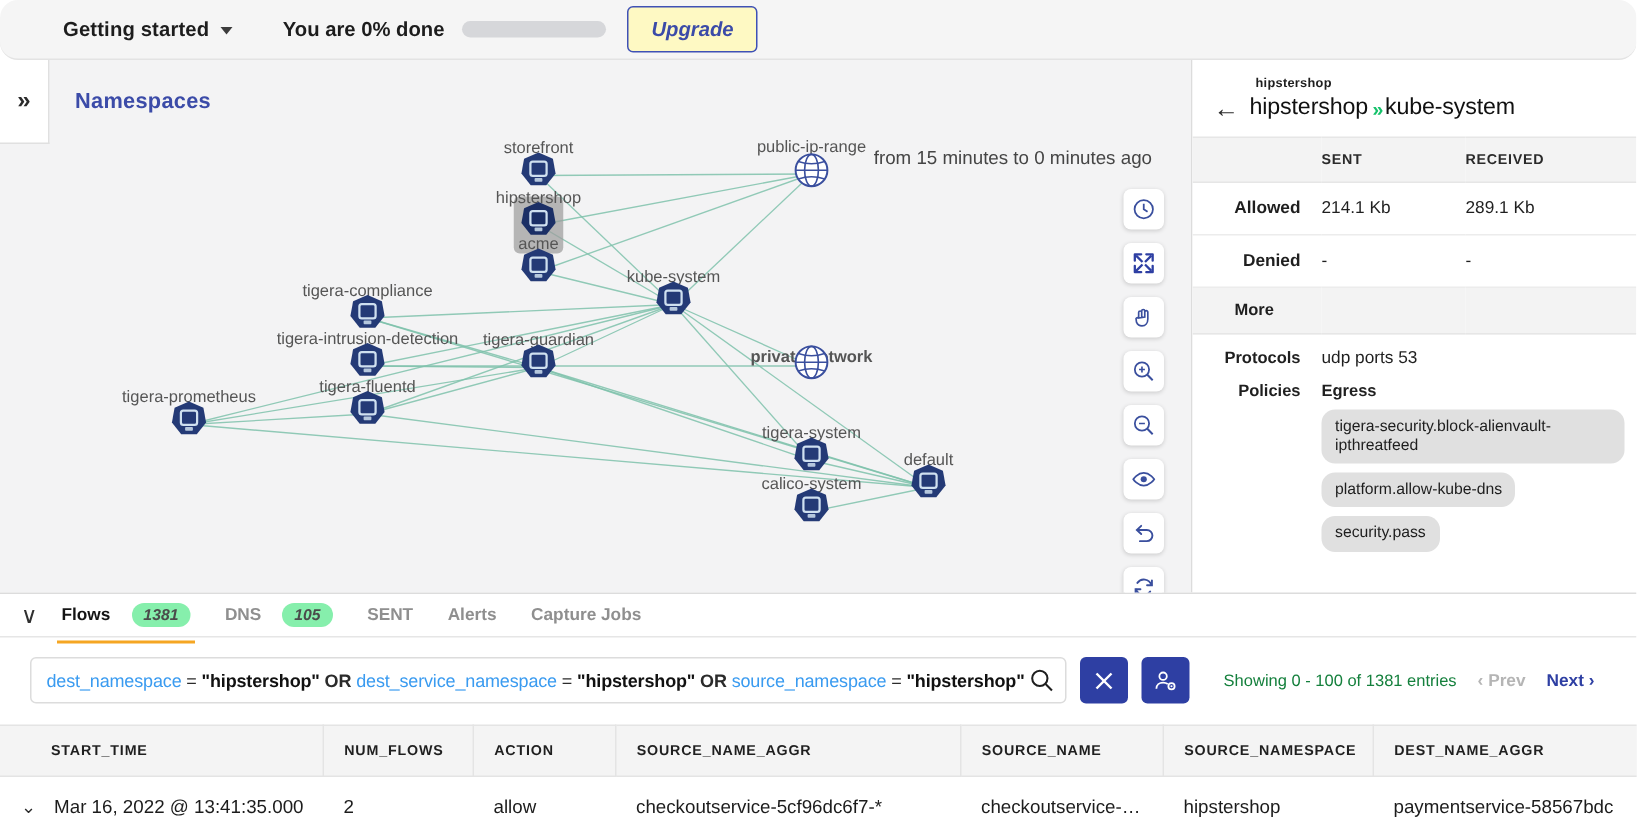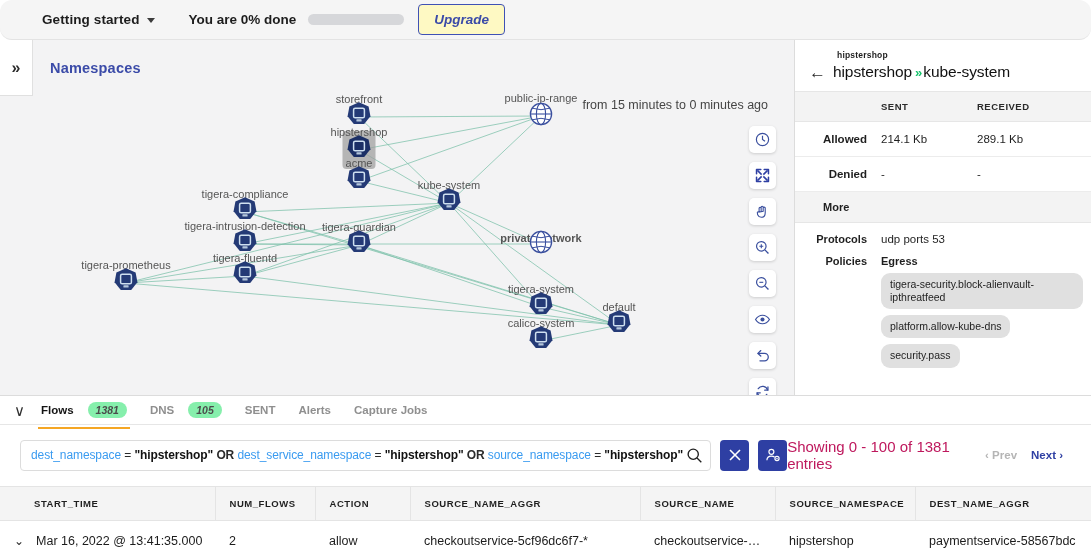--- a/index.html
+++ b/index.html
@@ -152,21 +152,21 @@
   .q .field { color:#3a9bf0;margin-top:16px; }
   .q .op { color:#2b2b2b; }
   .q .val { color:#111; font-weight:700; }
   .q .bool { color:#2b2b2b; font-weight:600; }
   .search-ico { position:absolute; right:7px; top:6px; }
   .sqbtn {
     width:32px; height:31px; background:#2e3fa3; border-radius:4px; margin-left:9px;
     display:flex; align-items:center; justify-content:center; cursor:pointer; color:#fff;
   }
   .showing { margin-left:auto; display:flex; align-items:center; gap:14px; padding-right:14px;}
-  .showing-text { font-size:15px; color:#be185d; font-weight:500; }
+  .showing-text { font-size:11px; color:#15803d; font-weight:500; }
   .pg-prev { font-size:11.5px; color:#b5b5b5; font-weight:700; cursor:default; }
   .pg-next { font-size:11.5px; color:#2e3fa3; font-weight:700; cursor:pointer; }
 
   .ftable { width:1091px; border-collapse:collapse; margin-top:14px; table-layout:fixed; }
   .ftable th {
     background:#f4f4f4; font-size:9.5px; font-weight:700; letter-spacing:.55px;
     color:#1f1f1f; text-align:left; padding:11px 0; height:32px;
     border-top:1px solid #e4e4e4; border-bottom:1px solid #e4e4e4;
     border-right:1px solid #e4e4e4;
   }

